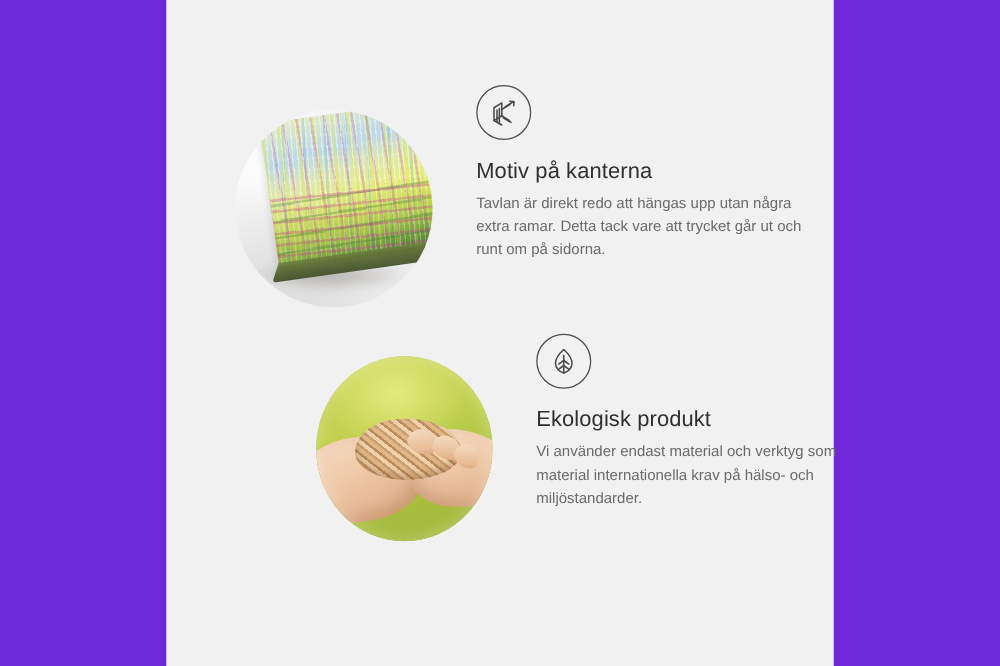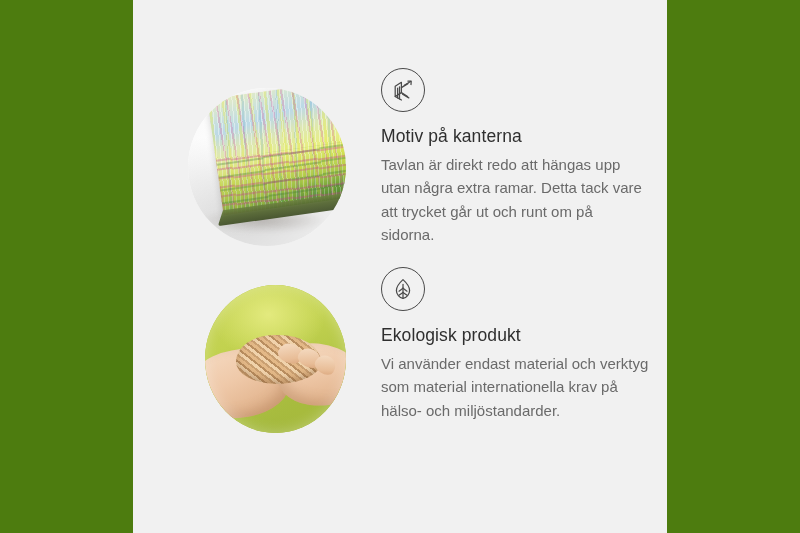--- a/index.html
+++ b/index.html
@@ -11,40 +11,40 @@
     height: 533px;
     background: #ffffff;
     font-family: "Liberation Sans", sans-serif;
     overflow: hidden;
   }
 
   .stage {
     position: relative;
     width: 800px;
     height: 533px;
-    background: #4d7c0f;
+    background: #6d28d9;
   }
 
   
   .panel {
     position: absolute;
     left: 133px;
     top: 0;
     width: 534px;
     height: 533px;
     background: #f1f1f1;
   }
 
   .feature {
     position: absolute;
     left: 0;
     width: 534px;
   }
   .feature-1 { top: 60px; height: 210px; }
-  .feature-2 { top: 255px; height: 200px; }
+  .feature-2 { top: 255px; height: 200px; margin-left: 48px; }
 
   
   .media {
     position: absolute;
     border-radius: 50%;
     overflow: hidden;
   }
   .media-1 {
     left: 55px;
     top: 28px;
@@ -238,21 +238,21 @@
   .feat-title {
     margin: 0 0 6px 0;
     font-size: 17.5px;
     font-weight: 400;
     color: #2f2f2f;
     letter-spacing: 0.1px;
     line-height: 1.2;
   }
   .feat-body {
     margin: 0;
-    font-size: 15px;
+    font-size: 12px;
     font-weight: 400;
     color: #6a6a6a;
     line-height: 1.55;
     max-width: 268px;
   }
 </style>
 </head>
 <body>
 
 <div class="stage">

